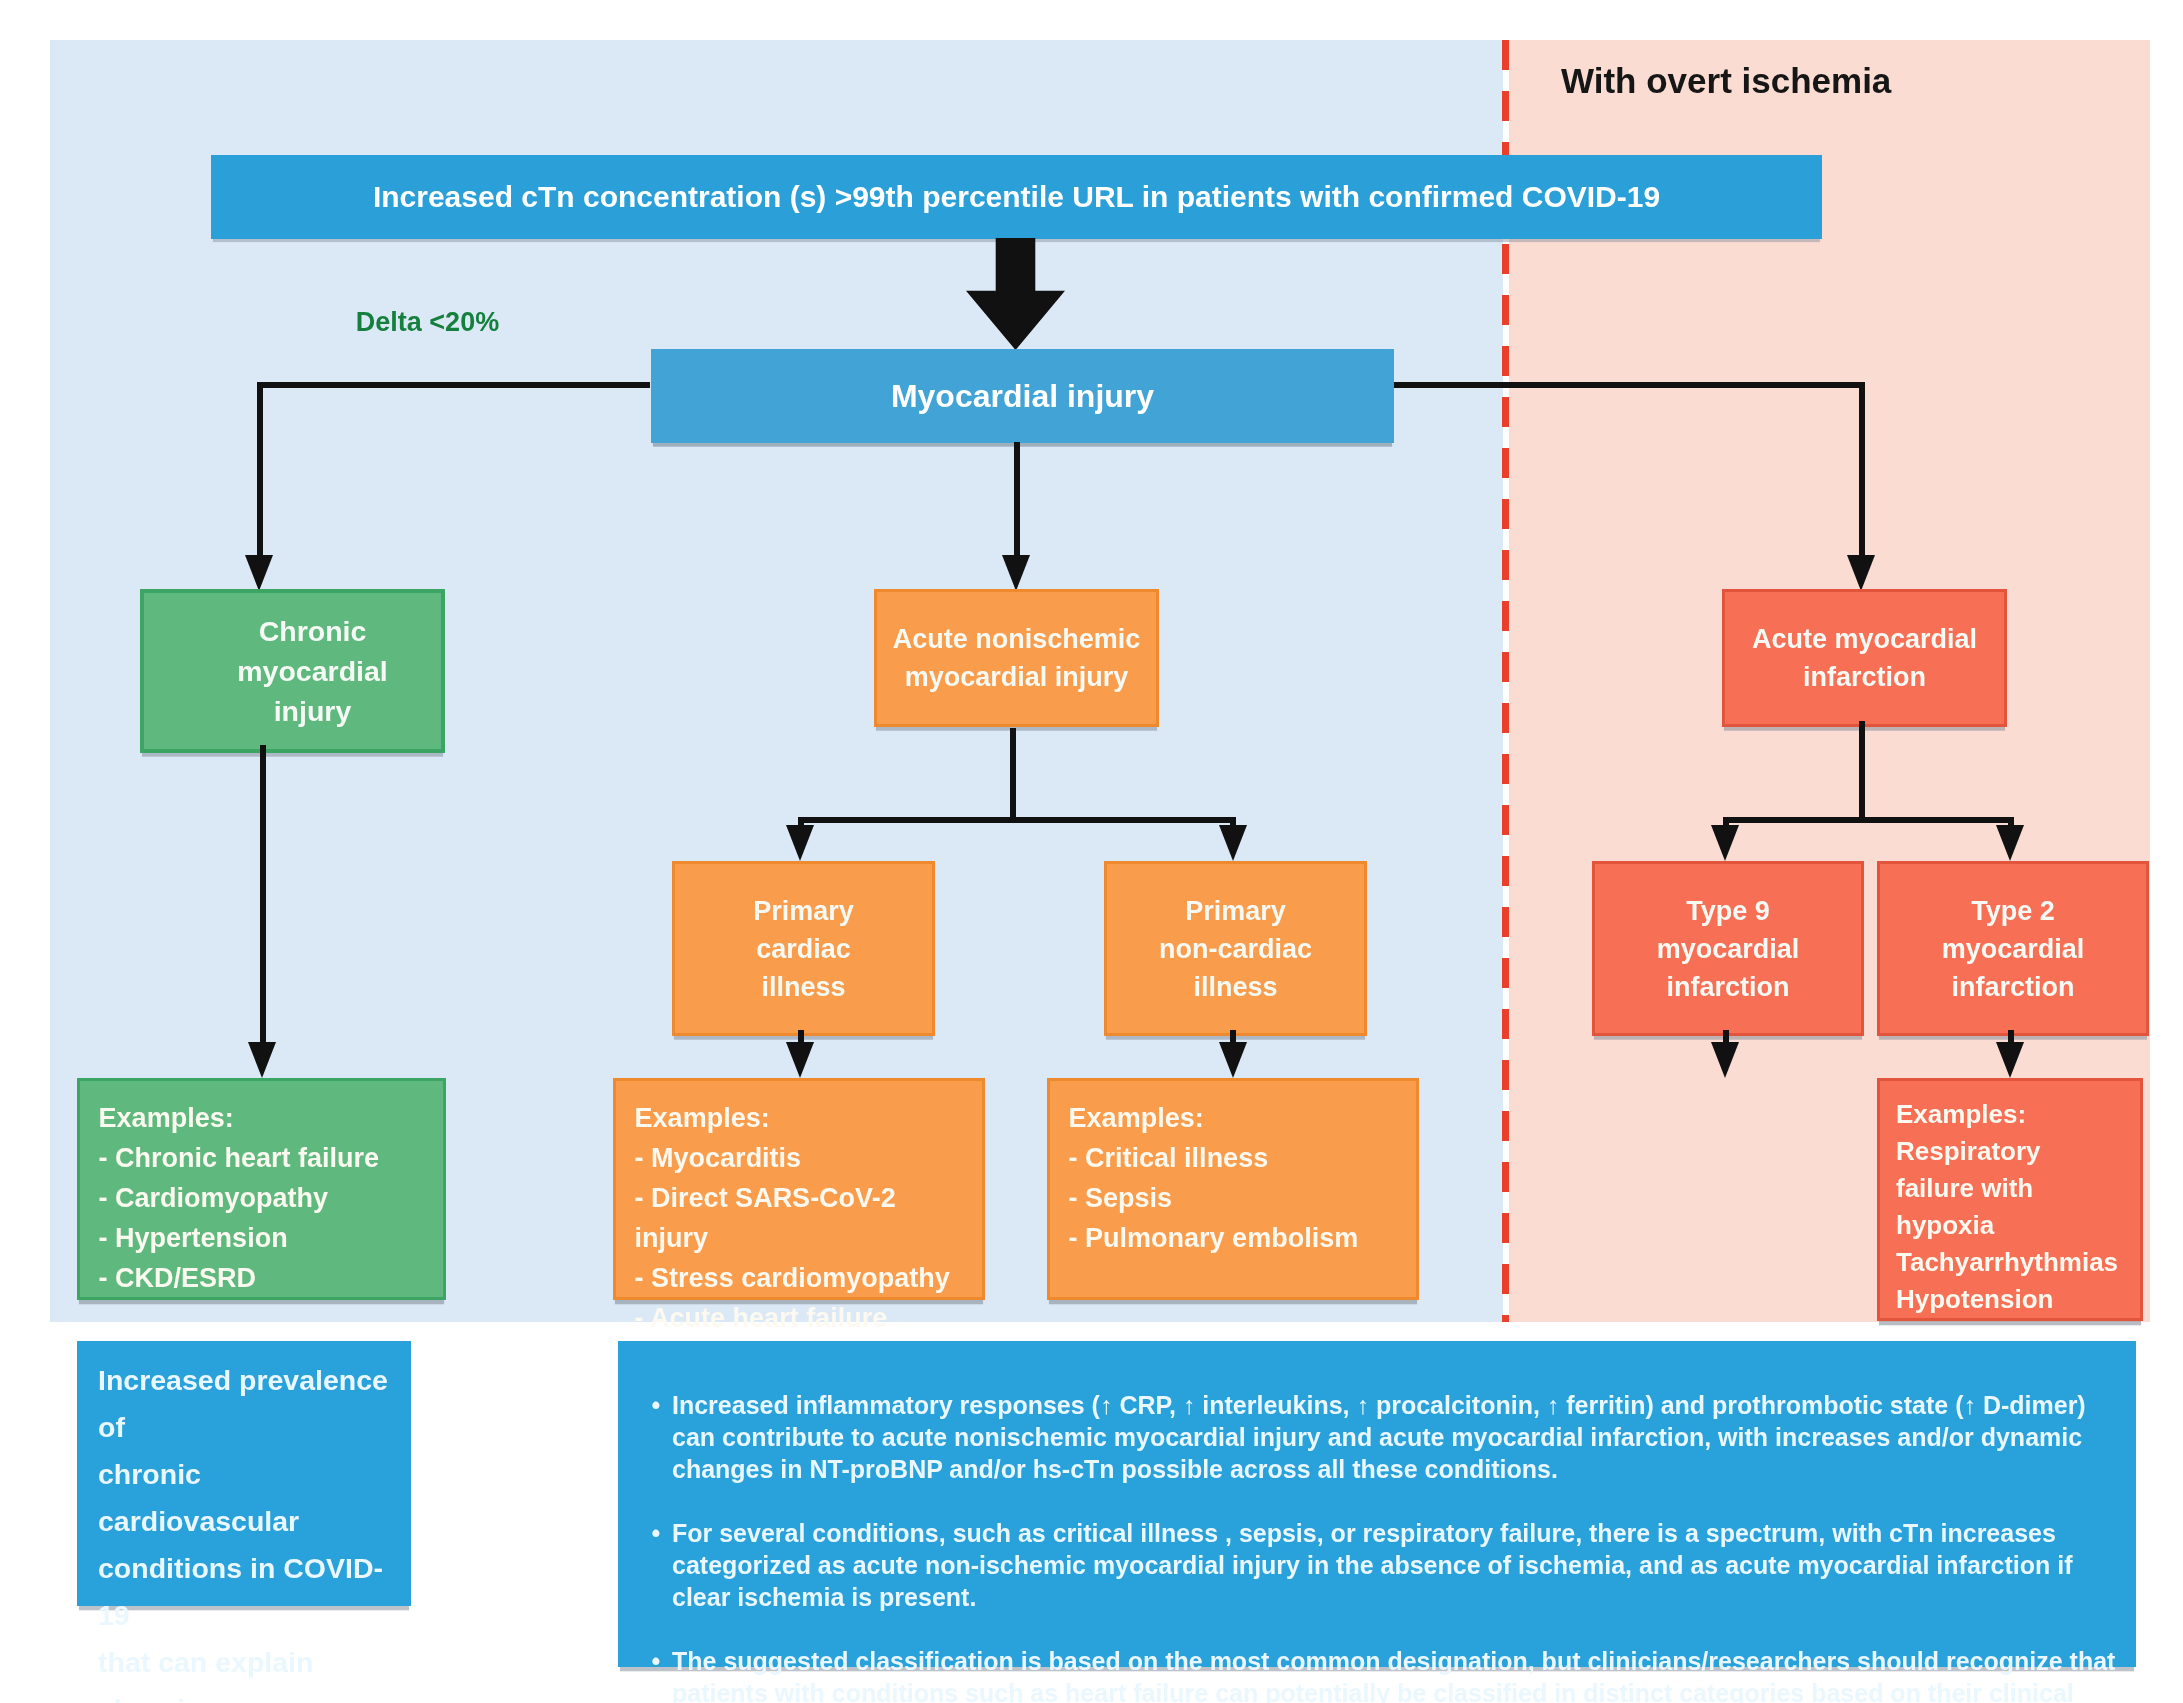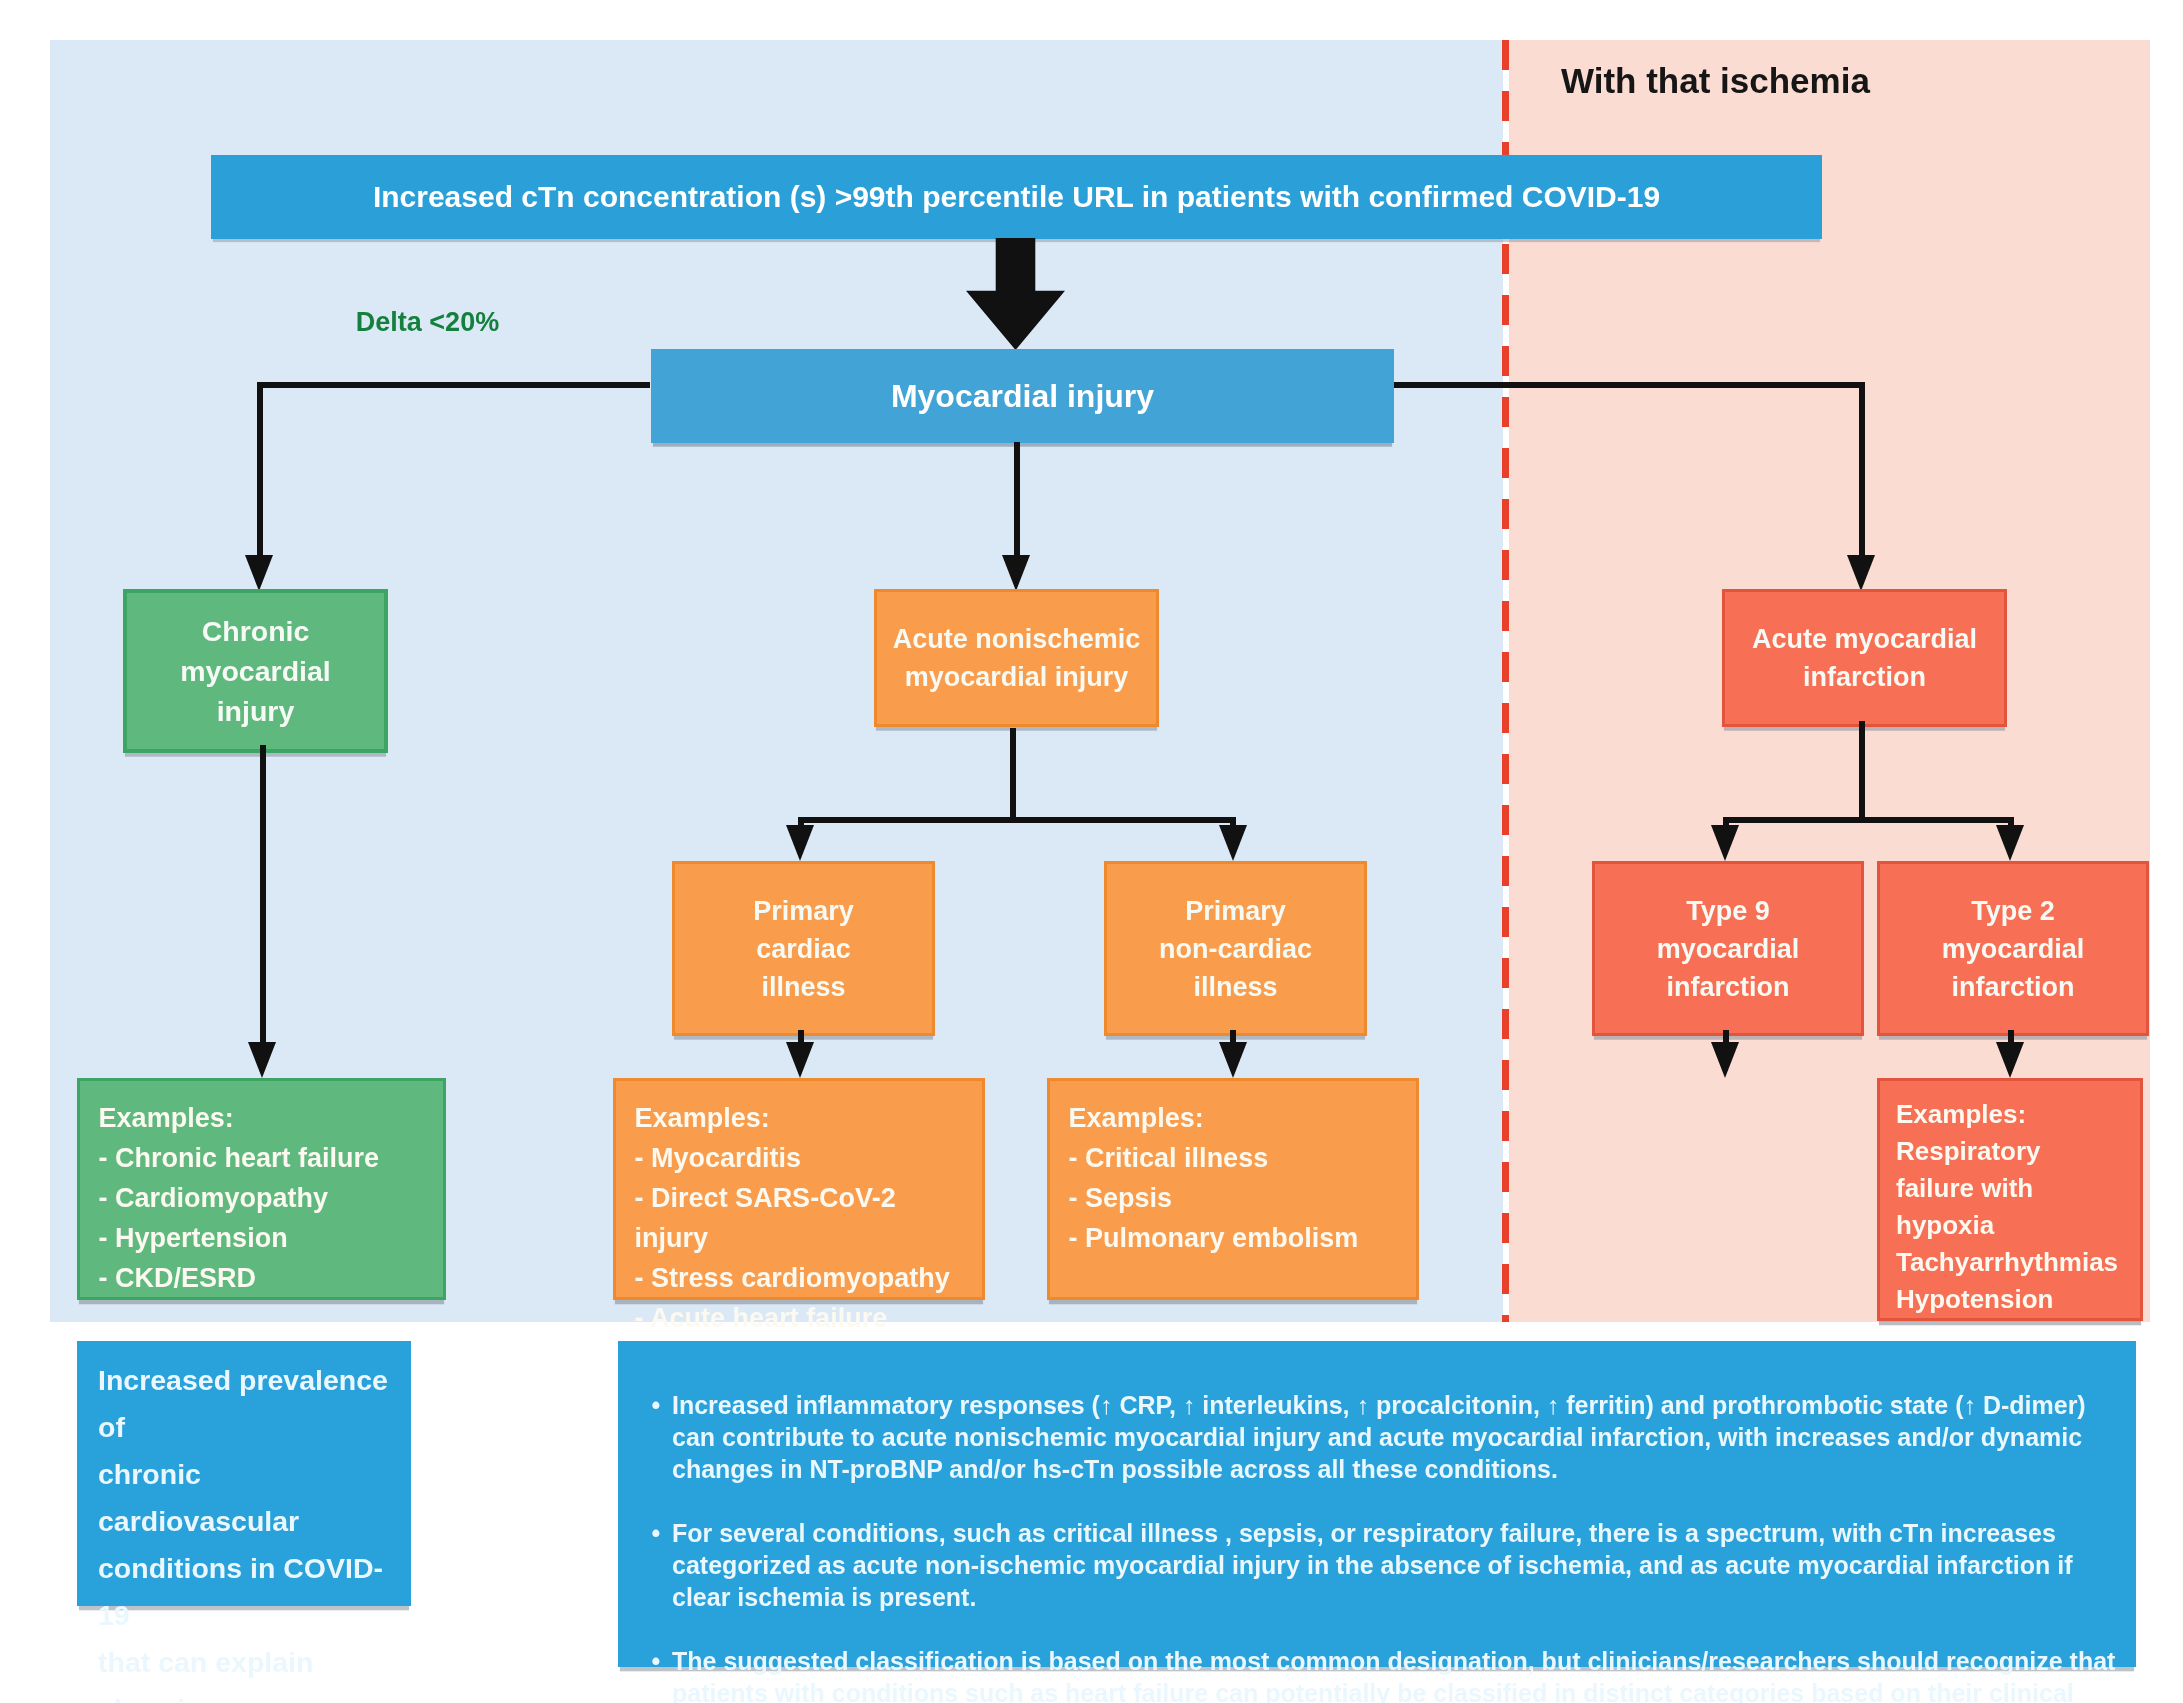--- a/index.html
+++ b/index.html
@@ -73,42 +73,42 @@
 </style>
 </head>
 <body>
 
 <div id="canvas">
 
   <div class="panel blue"></div>
   <div class="panel pink"></div>
   <div class="divider"></div>
 
-  <div class="zone-header" style="left:1561px;top:61px;">With that ischemia</div>
+  <div class="zone-header" style="left:1561px;top:61px;">With overt ischemia</div>
 
   <div class="banner">Increased cTn concentration (s) &gt;99th percentile URL in patients with confirmed COVID-19</div>
 
   <div class="block-arrow"></div>
 
   <div class="node root">Myocardial injury</div>
 
   <div class="delta">Delta &lt;20%</div>
 
   <div class="hline" style="left:257px;top:382px;width:393px;"></div>
   <div class="vline" style="left:257px;top:382px;height:178px;"></div>
   <div class="arrowhead" style="left:245px;top:555px;"></div>
 
   <div class="vline" style="left:1014px;top:442px;height:118px;"></div>
   <div class="arrowhead" style="left:1002px;top:555px;"></div>
 
   <div class="hline" style="left:1394px;top:382px;width:471px;"></div>
   <div class="vline" style="left:1859px;top:382px;height:178px;"></div>
   <div class="arrowhead" style="left:1847px;top:555px;"></div>
 
-  <div class="node green" style="left:123px;top:589px;width:257px;height:156px;">Chronic
+  <div class="node green" style="left:140px;top:589px;width:257px;height:156px;padding-left:40px;">Chronic
 myocardial
 injury</div>
   <div class="node orange" style="left:874px;top:589px;width:279px;height:132px;">Acute nonischemic
 myocardial injury</div>
   <div class="node red" style="left:1722px;top:589px;width:279px;height:132px;">Acute myocardial
 infarction</div>
 
   <div class="vline" style="left:1010px;top:728px;height:93px;"></div>
   <div class="hline" style="left:798px;top:817px;width:437px;"></div>
   <div class="vline" style="left:798px;top:817px;height:13.6px;"></div>

